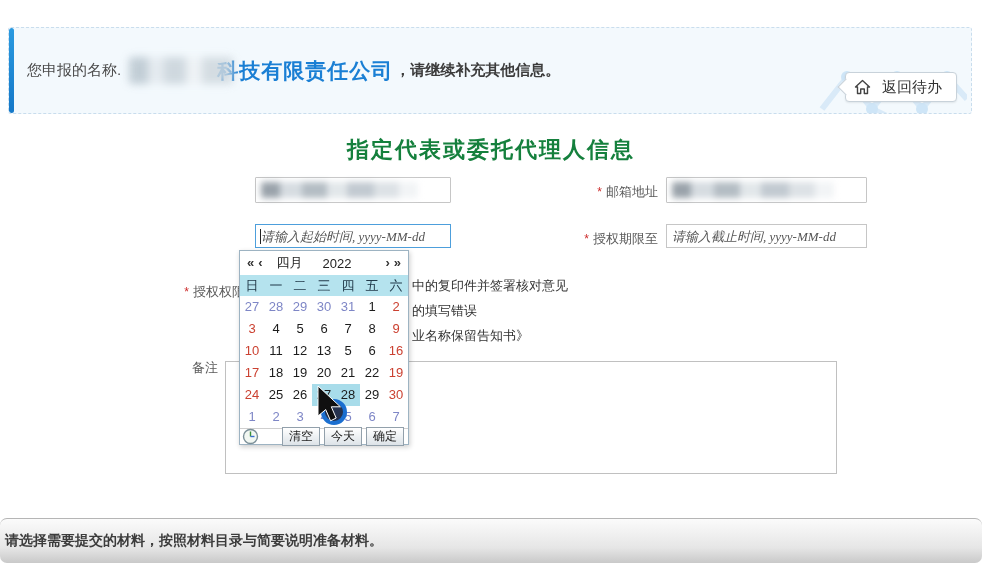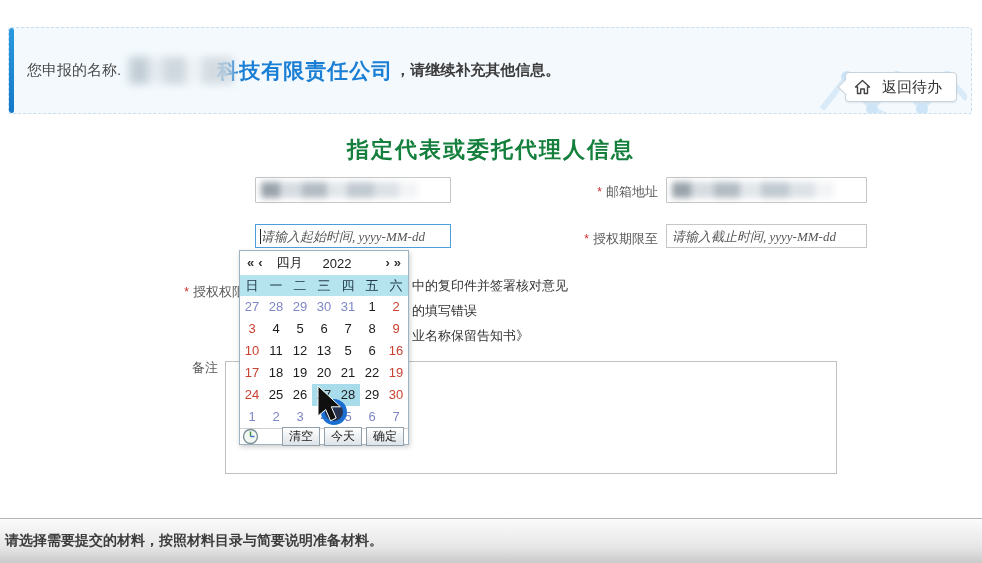--- a/index.html
+++ b/index.html
@@ -108,20 +108,21 @@
     font-family:"Liberation Sans", sans-serif;
   }
 
   .cursor-overlay { position:absolute; left:310px; top:384px; z-index:9; pointer-events:none; }
 
   
   .bottom-bar {
     position:absolute; left:0; right:0; top:518px; height:45px;
     background:linear-gradient(#fbfbfb,#e6e6e6 65%,#c9c9c9);
     border-top:1px solid #b5b5b5;
+    border-radius:7px;
   }
   .bottom-bar-text {
     position:absolute; left:5px; top:13px;
     font-size:14px; font-weight:bold; color:#3c3c3c;
   }
 </style>
 </head>
 <body>
 
 <div class="page">

